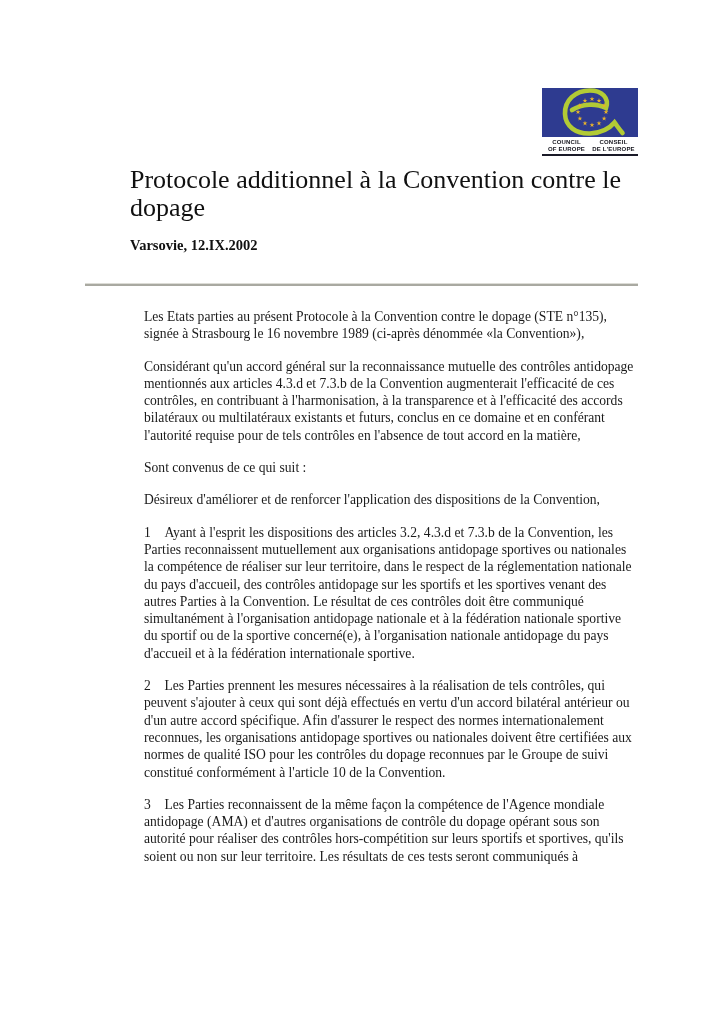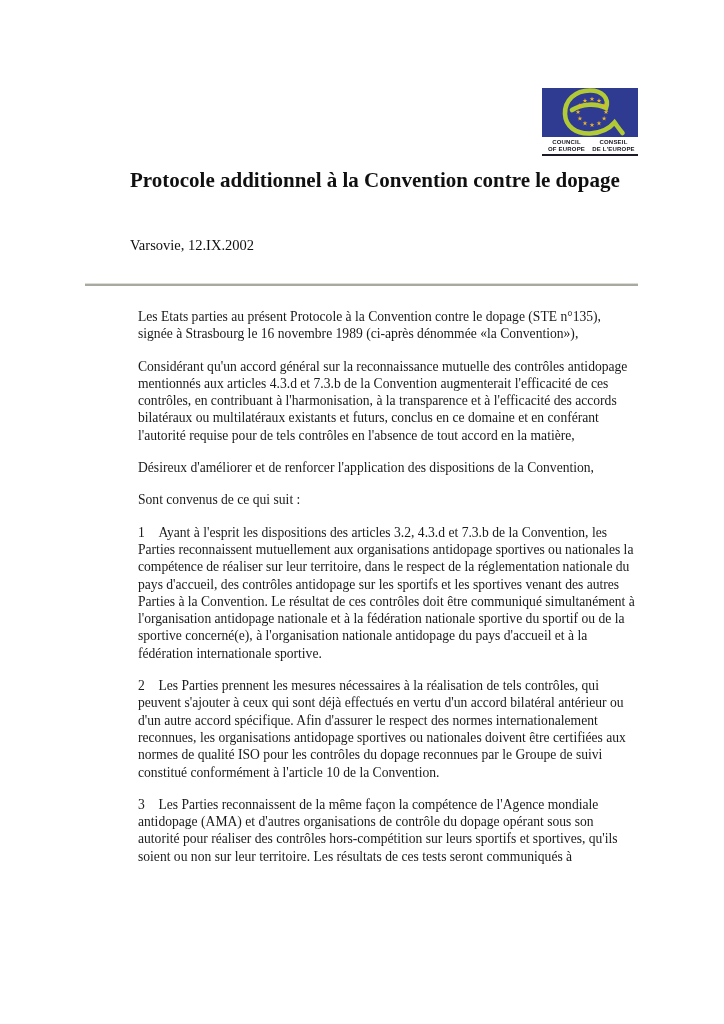--- a/index.html
+++ b/index.html
@@ -34,51 +34,51 @@
     white-space: nowrap;
   }
   .coe-underline { height: 2px; background: #1a1a28; margin-top: 2px; }
 
   
   .doc-title {
     position: absolute;
     left: 130px; top: 166px;
     width: 508px;
     margin: 0;
-    font-size: 21px;
+    font-size: 26px;
     line-height: 28px;
-    font-weight: bold;
+    font-weight: normal;
     color: #101010;
   }
   .doc-subtitle {
     position: absolute;
     left: 130px; top: 237px;
     margin: 0;
     font-size: 14.5px;
-    font-weight: normal;
+    font-weight: bold;
     color: #101010;
   }
   .divider {
     position: absolute;
     left: 85px; top: 283px;
     width: 553px;
     height: 2px;
     background: #a9a9a1;
     border-top: 1px solid #dcdcd6;
   }
   .doc-body {
     position: absolute;
     left: 130px; top: 308px;
     width: 508px;
     font-size: 13.6px;
     line-height: 17.3px;
     color: #1a1a1a;
     text-align: left;
   }
-  .doc-body p { margin: 0 0 15px 8px; }
+  .doc-body p { margin: 0 0 15px 14px; }
 </style>
 </head>
 <body>
 
 <div class="page">
 
   <div class="coe-logo">
     <svg class="coe-flag" width="96" height="49" viewBox="0 0 96 49">
       <defs>
         <polygon id="star" points="0,-2.6 0.58,-0.8 2.47,-0.8 0.95,0.31 1.53,2.1 0,1.0 -1.53,2.1 -0.95,0.31 -2.47,-0.8 -0.58,-0.8"></polygon>
@@ -116,20 +116,20 @@
   </div>
 
   <h1 class="doc-title">Protocole additionnel à la Convention contre le dopage</h1>
   <p class="doc-subtitle">Varsovie, 12.IX.2002</p>
 
   <div class="divider"></div>
 
   <div class="doc-body">
     <p>Les Etats parties au présent Protocole à la Convention contre le dopage (STE n°135), signée à Strasbourg le 16 novembre 1989 (ci-après dénommée «la Convention»),</p>
     <p>Considérant qu'un accord général sur la reconnaissance mutuelle des contrôles antidopage mentionnés aux articles 4.3.d et 7.3.b de la Convention augmenterait l'efficacité de ces contrôles, en contribuant à l'harmonisation, à la transparence et à l'efficacité des accords bilatéraux ou multilatéraux existants et futurs, conclus en ce domaine et en conférant l'autorité requise pour de tels contrôles en l'absence de tout accord en la matière,</p>
+    <p>Sont convenus de ce qui suit :</p>
     <p>Désireux d'améliorer et de renforcer l'application des dispositions de la Convention,</p>
-    <p>Sont convenus de ce qui suit :</p>
     <p>1&nbsp;&nbsp;&nbsp;&nbsp;Ayant à l'esprit les dispositions des articles 3.2, 4.3.d et 7.3.b de la Convention, les Parties reconnaissent mutuellement aux organisations antidopage sportives ou nationales la compétence de réaliser sur leur territoire, dans le respect de la réglementation nationale du pays d'accueil, des contrôles antidopage sur les sportifs et les sportives venant des autres Parties à la Convention. Le résultat de ces contrôles doit être communiqué simultanément à l'organisation antidopage nationale et à la fédération nationale sportive du sportif ou de la sportive concerné(e), à l'organisation nationale antidopage du pays d'accueil et à la fédération internationale sportive.</p>
     <p>2&nbsp;&nbsp;&nbsp;&nbsp;Les Parties prennent les mesures nécessaires à la réalisation de tels contrôles, qui peuvent s'ajouter à ceux qui sont déjà effectués en vertu d'un accord bilatéral antérieur ou d'un autre accord spécifique. Afin d'assurer le respect des normes internationalement reconnues, les organisations antidopage sportives ou nationales doivent être certifiées aux normes de qualité ISO pour les contrôles du dopage reconnues par le Groupe de suivi constitué conformément à l'article 10 de la Convention.</p>
     <p>3&nbsp;&nbsp;&nbsp;&nbsp;Les Parties reconnaissent de la même façon la compétence de l'Agence mondiale antidopage (AMA) et d'autres organisations de contrôle du dopage opérant sous son autorité pour réaliser des contrôles hors-compétition sur leurs sportifs et sportives, qu'ils soient ou non sur leur territoire. Les résultats de ces tests seront communiqués à</p>
   </div>
 
 </div>
 
 </body></html>

